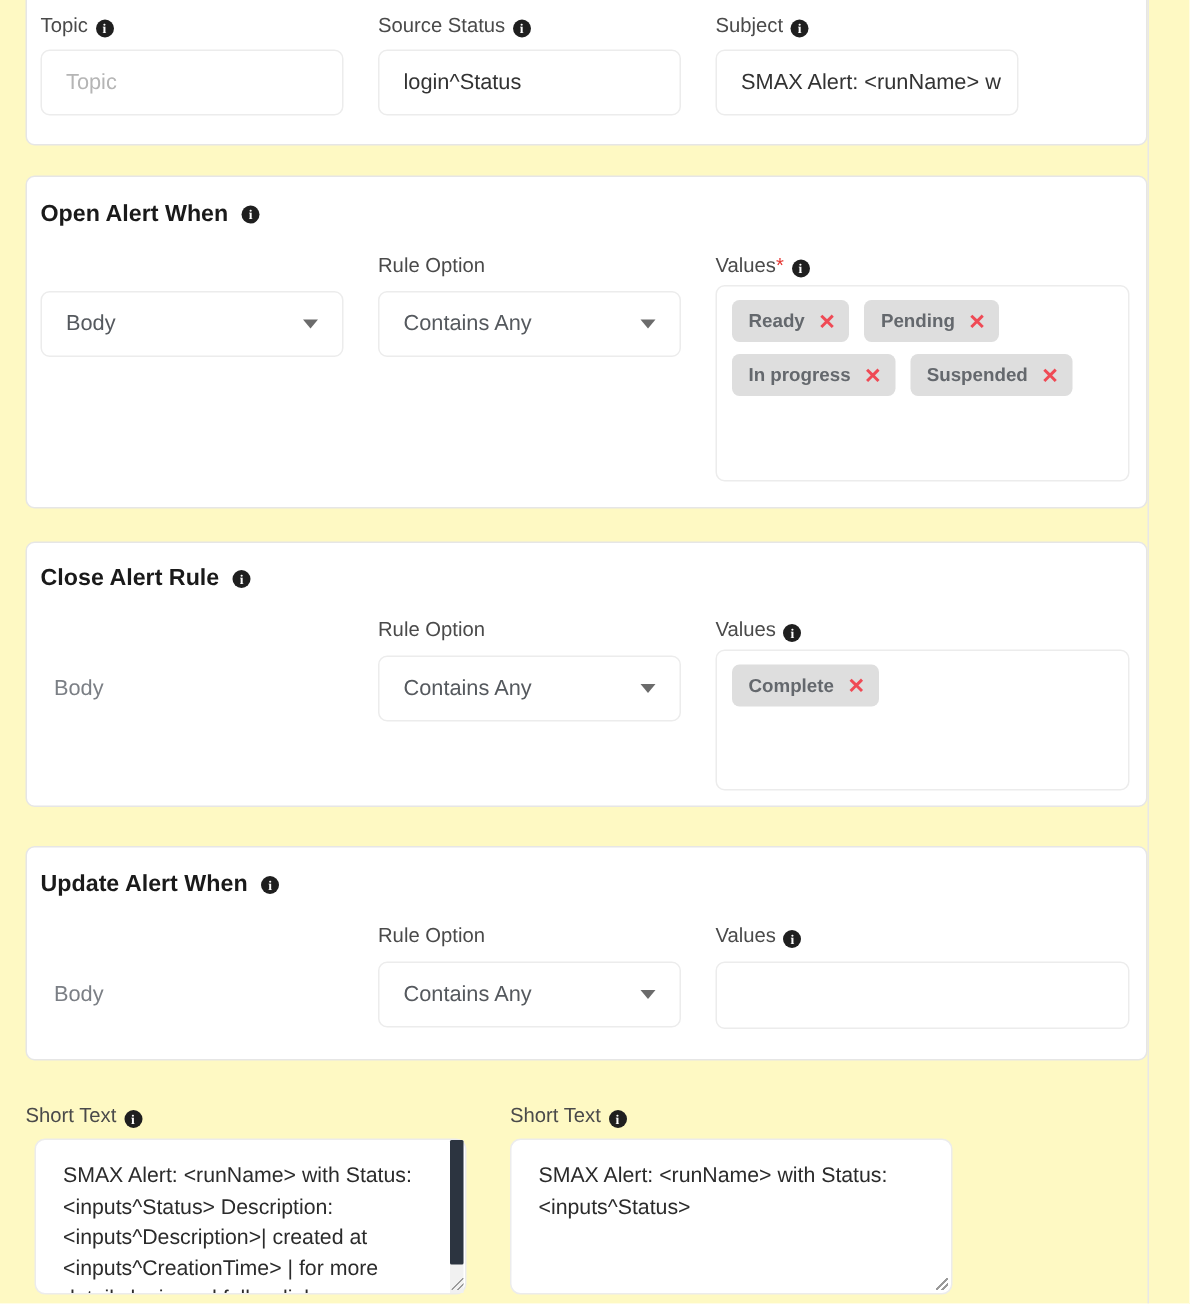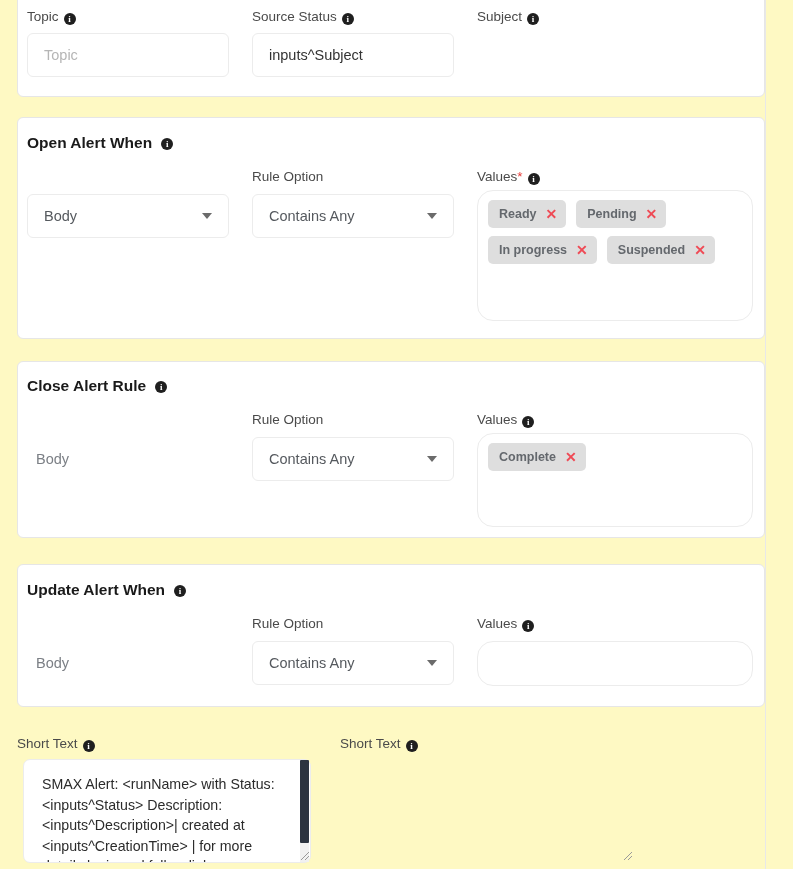--- a/index.html
+++ b/index.html
@@ -97,21 +97,21 @@
   .statictext {
     position: absolute;
     font-size: 14.5px;
     color: #7b7f85;
     white-space: nowrap;
   }
 
   .valuebox {
     position: absolute;
     border: 1px solid #ececec;
-    border-radius: 16px;
+    border-radius: 6px;
     background: #fff;
     padding: 9px 10px;
     display: flex;
     flex-wrap: wrap;
     align-content: flex-start;
     gap: 8px 10px;
   }
   .chip {
     background: #dedede;
     border-radius: 5px;
@@ -184,25 +184,26 @@
   <div class="card" style="left:17px; top:-28px; width:748px; height:125px;"></div>
 
   <div class="lbl" style="position:absolute; left:27px; top:9px;">
     <span>Topic</span><span class="info-icon">i</span>
   </div>
   <div class="field ph" style="left:27px; top:33px; width:202px; height:44px;">Topic</div>
 
   <div class="lbl" style="position:absolute; left:252px; top:9px;">
     <span>Source Status</span><span class="info-icon">i</span>
   </div>
-  <div class="field" style="left:252px; top:33px; width:202px; height:44px;">inputs^Subject</div>
+  <div class="field" style="left:252px; top:33px; width:202px; height:44px;">login^Status</div>
 
   <div class="lbl" style="position:absolute; left:477px; top:9px;">
     <span>Subject</span><span class="info-icon">i</span>
   </div>
+  <div class="field" style="left:477px; top:33px; width:202px; height:44px;">SMAX Alert: &lt;runName&gt; w</div>
 
   <div class="card" style="left:17px; top:117px; width:748px; height:222px;"></div>
 
   <div class="sec-title" style="position:absolute; left:27px; top:134px;">
     <span>Open Alert When</span><span class="info-icon">i</span>
   </div>
 
   <div class="select" style="left:27px; top:194px; width:202px; height:44px;">
     <span>Body</span>
     <span class="caret"></span>
@@ -289,15 +290,16 @@
     <span>Short Text</span><span class="info-icon">i</span>
   </div>
   <div class="textarea" style="left:23px; top:759px; width:288px; height:104px;">SMAX Alert: &lt;runName&gt; with Status: &lt;inputs^Status&gt; Description: &lt;inputs^Description&gt;| created at &lt;inputs^CreationTime&gt; | for more details login and follow link: &lt;inputs^Link&gt;</div>
   <div class="sb-track" style="left:300px; top:760px; height:102px;"></div>
   <div class="sb-thumb" style="left:300px; top:760px; height:83px;"></div>
   <div class="grip" style="left:300px; top:851px;"></div>
 
   <div class="lbl" style="position:absolute; left:340px; top:736px;">
     <span>Short Text</span><span class="info-icon">i</span>
   </div>
+  <div class="textarea" style="left:340px; top:759px; width:295px; height:104px;">SMAX Alert: &lt;runName&gt; with Status: &lt;inputs^Status&gt;</div>
   <div class="grip" style="left:623px; top:851px;"></div>
 
 </div>
 
 </body></html>

